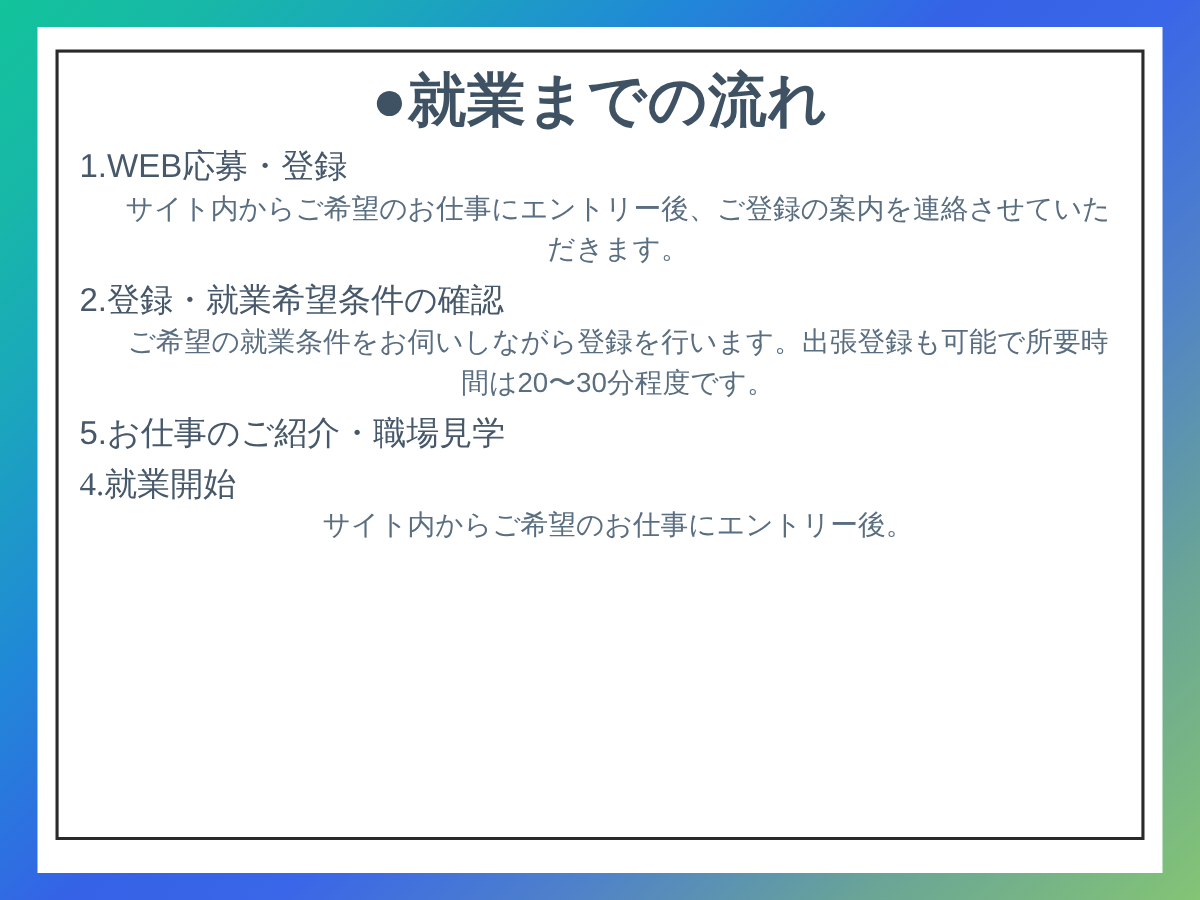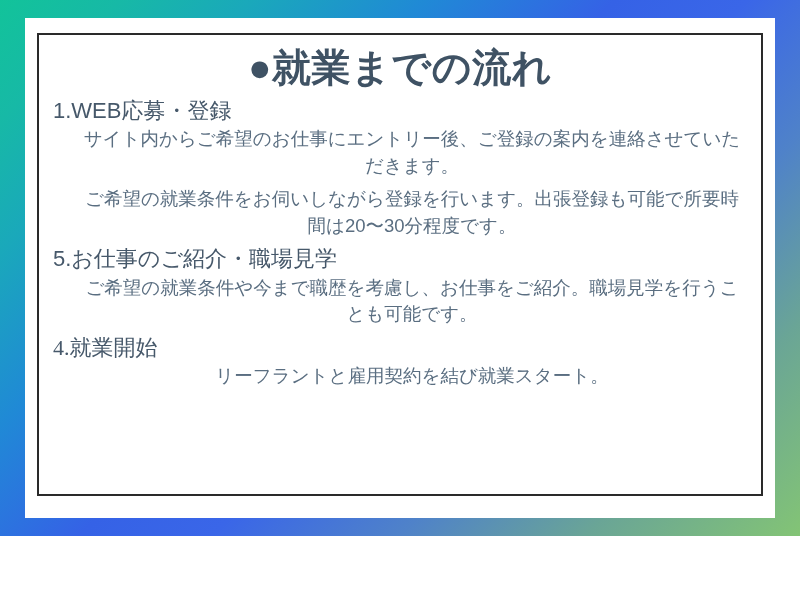--- a/index.html
+++ b/index.html
@@ -11,21 +11,21 @@
     width: 800px;
     height: 600px;
     overflow: hidden;
     font-family: "Liberation Sans", "DejaVu Sans", sans-serif;
   }
 
   
   #poster {
     position: relative;
     width: 800px;
-    height: 536px;
+    height: 600px;
     box-sizing: border-box;
     background:
       linear-gradient(135deg,
         #12c39a 0%,
         #17b9a6 9%,
         #1aa8bb 19%,
         #2089d6 32%,
         #3562e6 46%,
         #3a66e8 56%,
         #4f82c9 70%,
@@ -124,27 +124,27 @@
   <div id="content">
 
     <h1 id="poster-title">●就業までの流れ</h1>
 
     <div class="step step-1">
       <div class="step-heading">1.WEB応募・登録</div>
       <div class="step-body">サイト内からご希望のお仕事にエントリー後、ご登録の案内を連絡させていただきます。</div>
     </div>
 
     <div class="step step-2">
+      <div class="step-heading">2.登録・就業希望条件の確認</div>
       <div class="step-body">ご希望の就業条件をお伺いしながら登録を行います。出張登録も可能で所要時間は20〜30分程度です。</div>
     </div>
 
     <div class="step step-3">
       <div class="step-heading">5.お仕事のご紹介・職場見学</div>
-      <div class="step-body">ご希望の就業条件や今まで職歴を考慮し、お仕事をご紹介。職場見学を行うことも可能です。</div>
     </div>
 
     <div class="step step-4">
       <div class="step-heading">4.就業開始</div>
-      <div class="step-body">リーフラントと雇用契約を結び就業スタート。</div>
+      <div class="step-body">サイト内からご希望のお仕事にエントリー後。</div>
     </div>
 
   </div>
 </div>
 
 </body></html>

